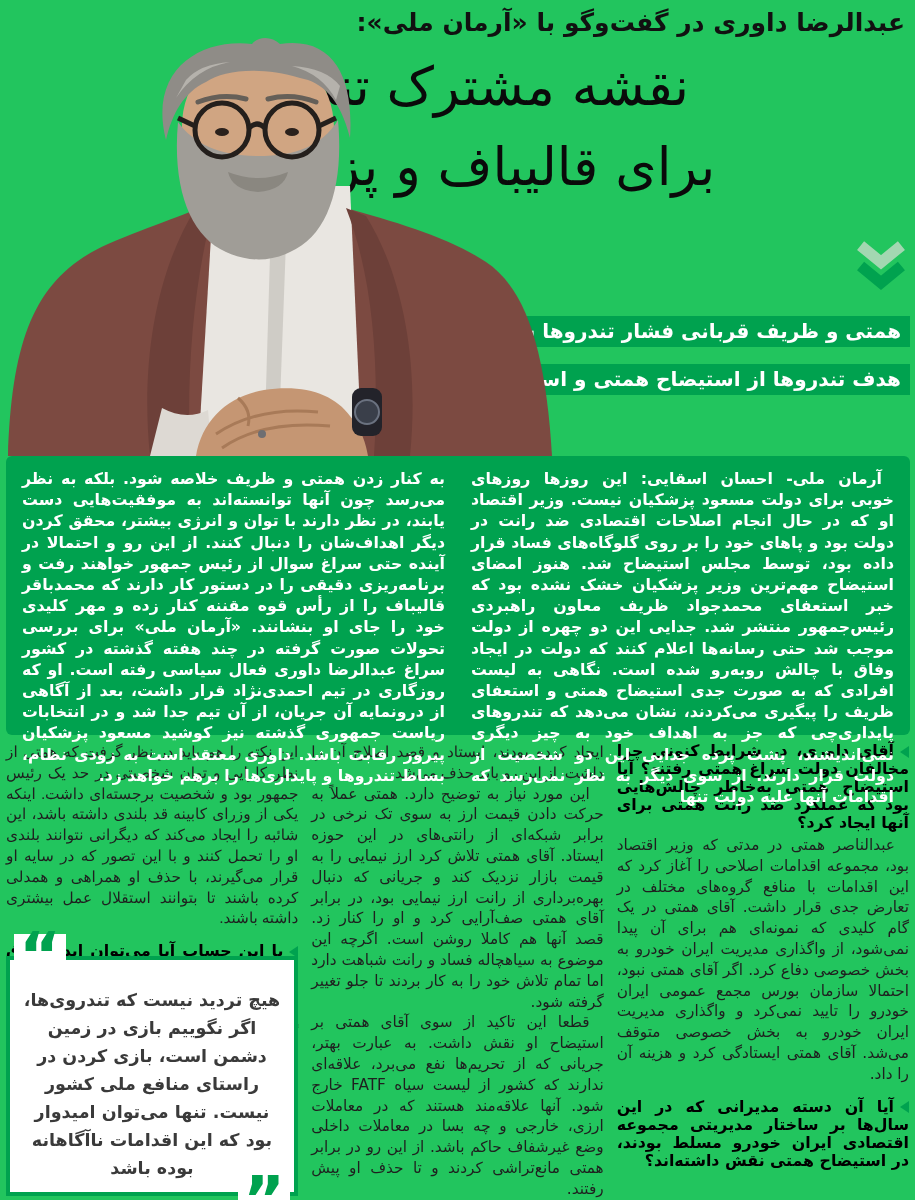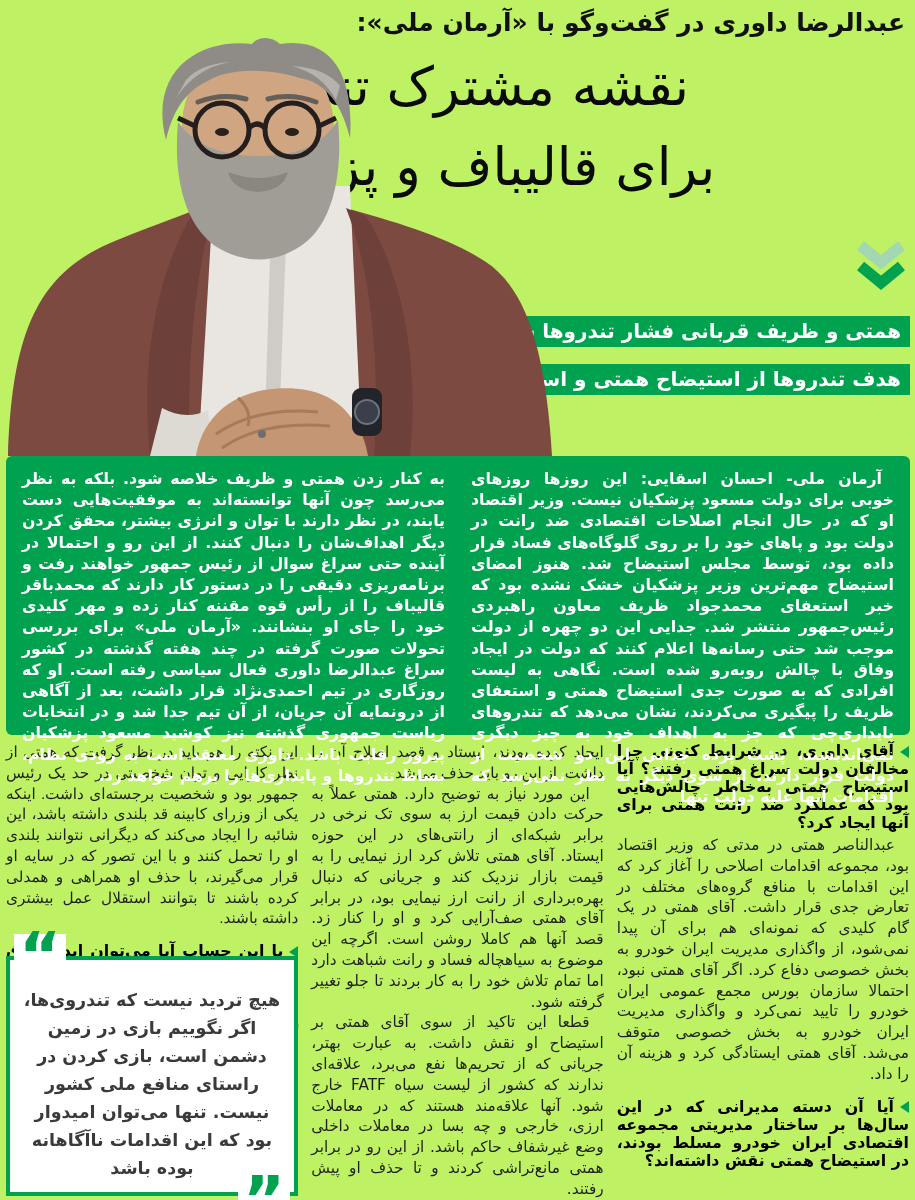--- a/index.html
+++ b/index.html
@@ -1,18 +1,18 @@
 <!DOCTYPE html>
 <html lang="fa" dir="rtl"><head>
 <meta charset="utf-8">
 <style>
   html,body{margin:0;padding:0;background:#e8e8e8;}
   .page{
     position:relative; width:915px; height:1200px; margin:0 auto;
-    background:#bef264; overflow:hidden; direction:rtl;
+    background:#22c55e; overflow:hidden; direction:rtl;
     font-family:"DejaVu Sans", sans-serif; color:#1e1e1e;
   }
   
   .kicker{
     position:absolute; top:8px; right:10px; left:0;
     font-size:25px; font-weight:bold; color:#111; text-align:right;
   }
   .headline{
     position:absolute; top:47px; right:10px; left:0;
     text-align:center; font-weight:normal; color:#0a0a0a;

